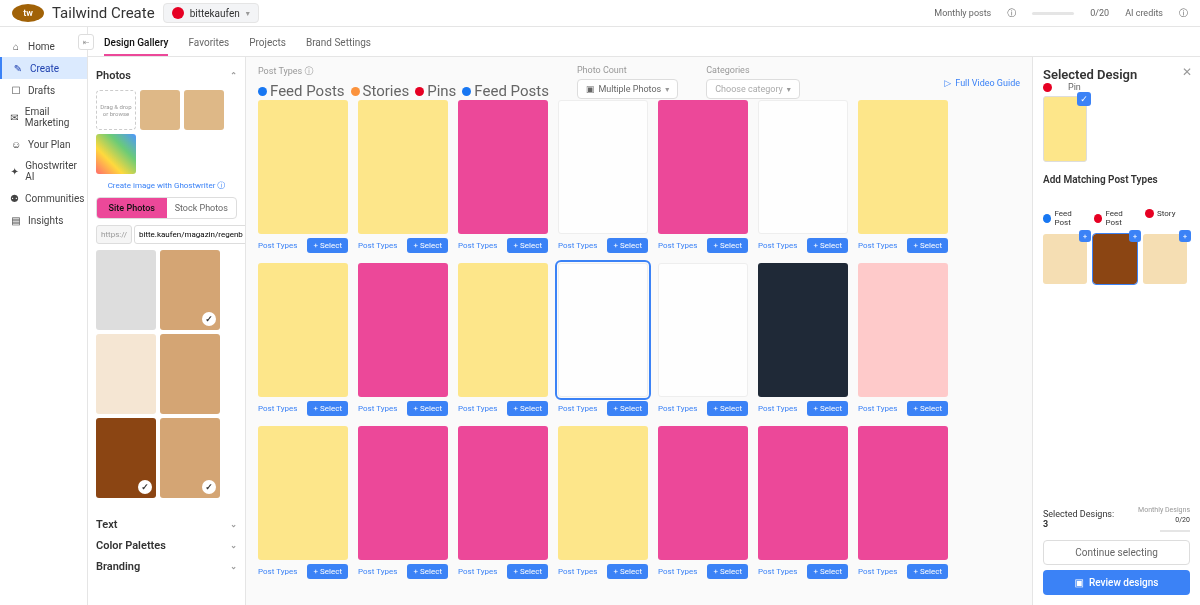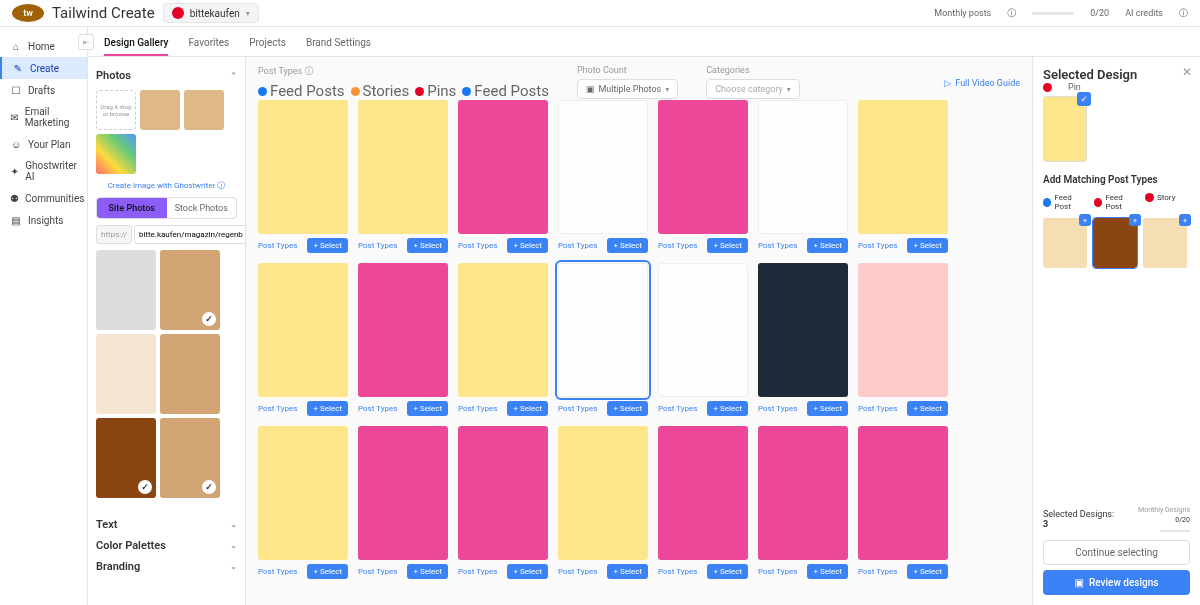--- a/index.html
+++ b/index.html
@@ -26,21 +26,21 @@
 .section{margin-bottom:16px}
 .section-hdr{display:flex;justify-content:space-between;align-items:center;font-size:11px;font-weight:600;padding:4px 0;cursor:pointer}
 .chev{font-size:8px;color:#999}
 .upload-area{width:40px;height:40px;border:1px dashed #ccc;border-radius:4px;display:flex;align-items:center;justify-content:center;font-size:6px;text-align:center;color:#999;flex-direction:column}
 .thumb-row{display:flex;gap:4px;flex-wrap:wrap;margin-top:4px}
 .thumb{width:40px;height:40px;background:#deb887;border-radius:3px;position:relative}
 .thumb.rainbow{background:linear-gradient(45deg,#ff6b6b,#ffd93d,#6bcb77,#4d96ff)}
 .ghostwriter-link{font-size:8px;color:#3b82f6;text-align:center;margin:6px 0}
 .subtabs{display:flex;border:1px solid #ddd;border-radius:4px;overflow:hidden;font-size:9px;margin-bottom:6px}
 .subtab{flex:1;padding:5px;text-align:center;cursor:pointer;color:#666}
-.subtab.active{background:#8b5cf6;color:#111;font-weight:500}
+.subtab.active{background:#ec4899;color:#111;font-weight:500}
 .url-row{display:flex;gap:2px;margin-bottom:6px}
 .url-prefix{font-size:8px;padding:4px;background:#f5f5f5;border:1px solid #ddd;border-radius:3px;color:#999}
 .url-input{flex:1;font-size:8px;padding:4px;border:1px solid #ddd;border-radius:3px}
 .photo-grid{display:flex;flex-wrap:wrap;gap:4px}
 .photo-cell{width:60px;height:80px;background:#d4a574;border-radius:3px;position:relative}
 .photo-cell.sel::after{content:"✓";position:absolute;bottom:4px;right:4px;width:14px;height:14px;border-radius:50%;background:#fff;color:#333;display:flex;align-items:center;justify-content:center;font-size:9px;font-weight:700}
 .gallery-area{flex:1;display:flex;flex-direction:column;padding:8px 12px;overflow-y:auto}
 .filter-row{display:flex;gap:28px;font-size:9px;color:#666}
 .filter-group{display:flex;flex-direction:column;gap:4px}
 .filter-label{font-size:9px;color:#999}
@@ -58,21 +58,21 @@
 .preview.selected{outline:2px solid #3b82f6;outline-offset:1px}
 .card-bar{display:flex;justify-content:space-between;align-items:center;margin-top:4px}
 .post-types-link{font-size:8px;color:#3b82f6;cursor:pointer}
 .select-btn{background:#3b82f6;color:#fff;border:none;border-radius:3px;padding:3px 6px;font-size:8px;display:flex;align-items:center;gap:2px;cursor:pointer}
 .right-panel{width:168px;background:#fff;border-left:1px solid #e5e5e5;display:flex;flex-direction:column;padding:10px;position:relative}
 .panel-title{font-size:13px;font-weight:600;}
 .close-x{position:absolute;top:8px;right:8px;font-size:12px;color:#999;cursor:pointer}
 .pin-label{font-size:9px;color:#666;display:flex;align-items:flex-end;gap:16px;margin-bottom:4px}
 .sel-preview{width:44px;height:66px;background:#fde68a;border:1px solid #ddd;border-radius:3px;position:relative;margin-bottom:12px}
 .sel-check{position:absolute;top:-5px;right:-5px;width:14px;height:14px;background:#3b82f6;color:#fff;border-radius:3px;font-size:9px;display:flex;align-items:center;justify-content:center}
-.matching-title{font-size:10px;font-weight:600;margin-bottom:8px}
+.matching-title{font-size:10px;font-weight:600;margin-bottom:24px}
 .match-row{display:flex;gap:6px;margin-bottom:4px}
 .match-item{flex:1;font-size:8px}
 .match-label{display:flex;align-items:center;gap:3px;margin-bottom:3px}
 .match-thumb{width:44px;height:50px;background:#f5deb3;border-radius:3px;position:relative}
 .match-thumb.outlined{outline:1px solid #3b82f6}
 .add-plus{position:absolute;top:-4px;right:-4px;width:12px;height:12px;background:#3b82f6;color:#fff;border-radius:3px;font-size:8px;display:flex;align-items:center;justify-content:center}
 .panel-footer{margin-top:auto;font-size:10px}
 .footer-row{display:flex;justify-content:space-between;align-items:center;margin-bottom:6px;font-size:9px}
 .tiny-progress{width:30px;height:2px;background:#e5e5e5}
 .continue-btn{width:100%;background:#fff;border:1px solid #ddd;border-radius:4px;padding:6px;font-size:10px;color:#666;margin-bottom:5px;cursor:pointer}

